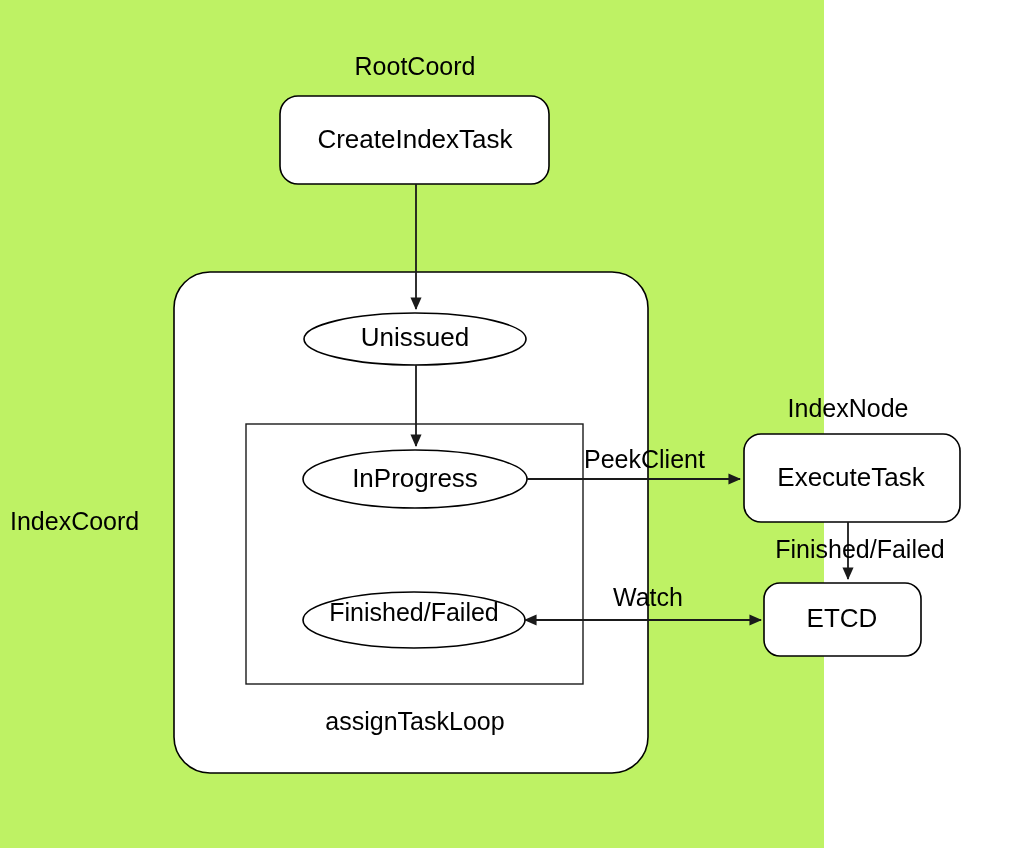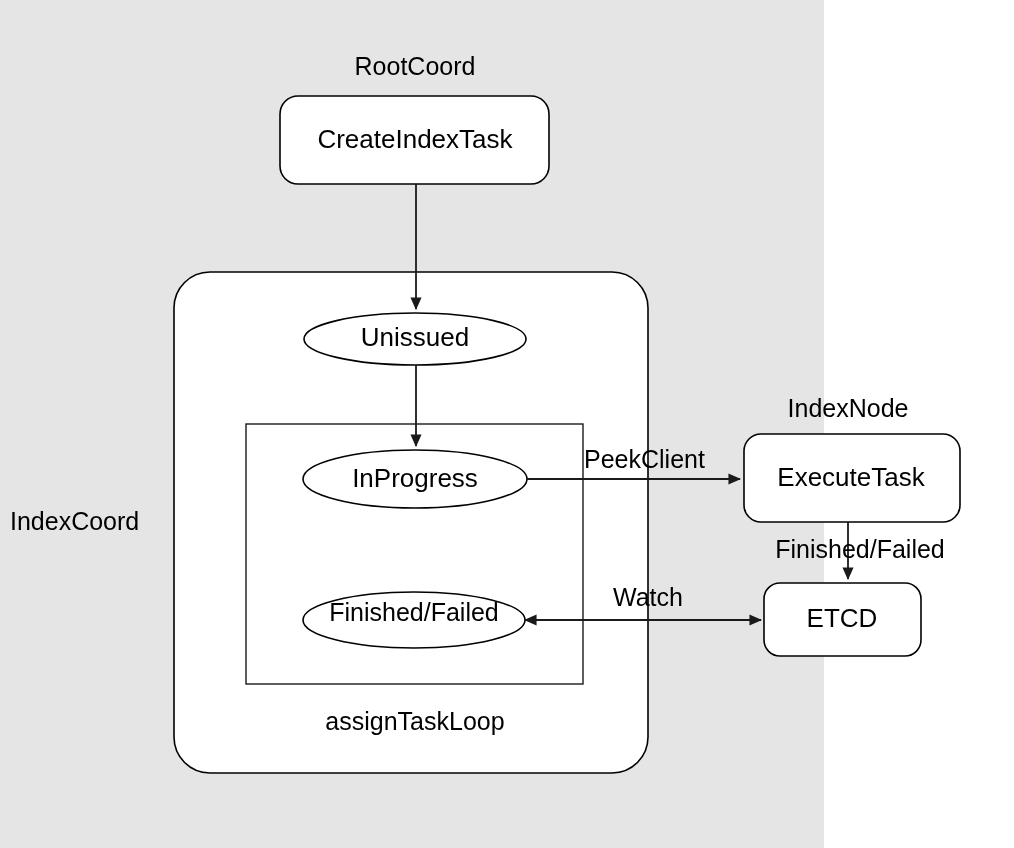--- a/index.html
+++ b/index.html
@@ -11,21 +11,21 @@
   body {
     width: 1014px;
     height: 848px;
     overflow: hidden;
     font-family: "Liberation Sans", sans-serif;
   }
   #diagram-root {
     position: relative;
     width: 824px;
     height: 848px;
-    background: #e5e5e5;
+    background: #bef264;
     text-align: right;
   }
   svg.diagram-canvas {
     position: absolute;
     top: 0;
     left: 0;
     width: 1014px;
     height: 848px;
     display: block;
   }

